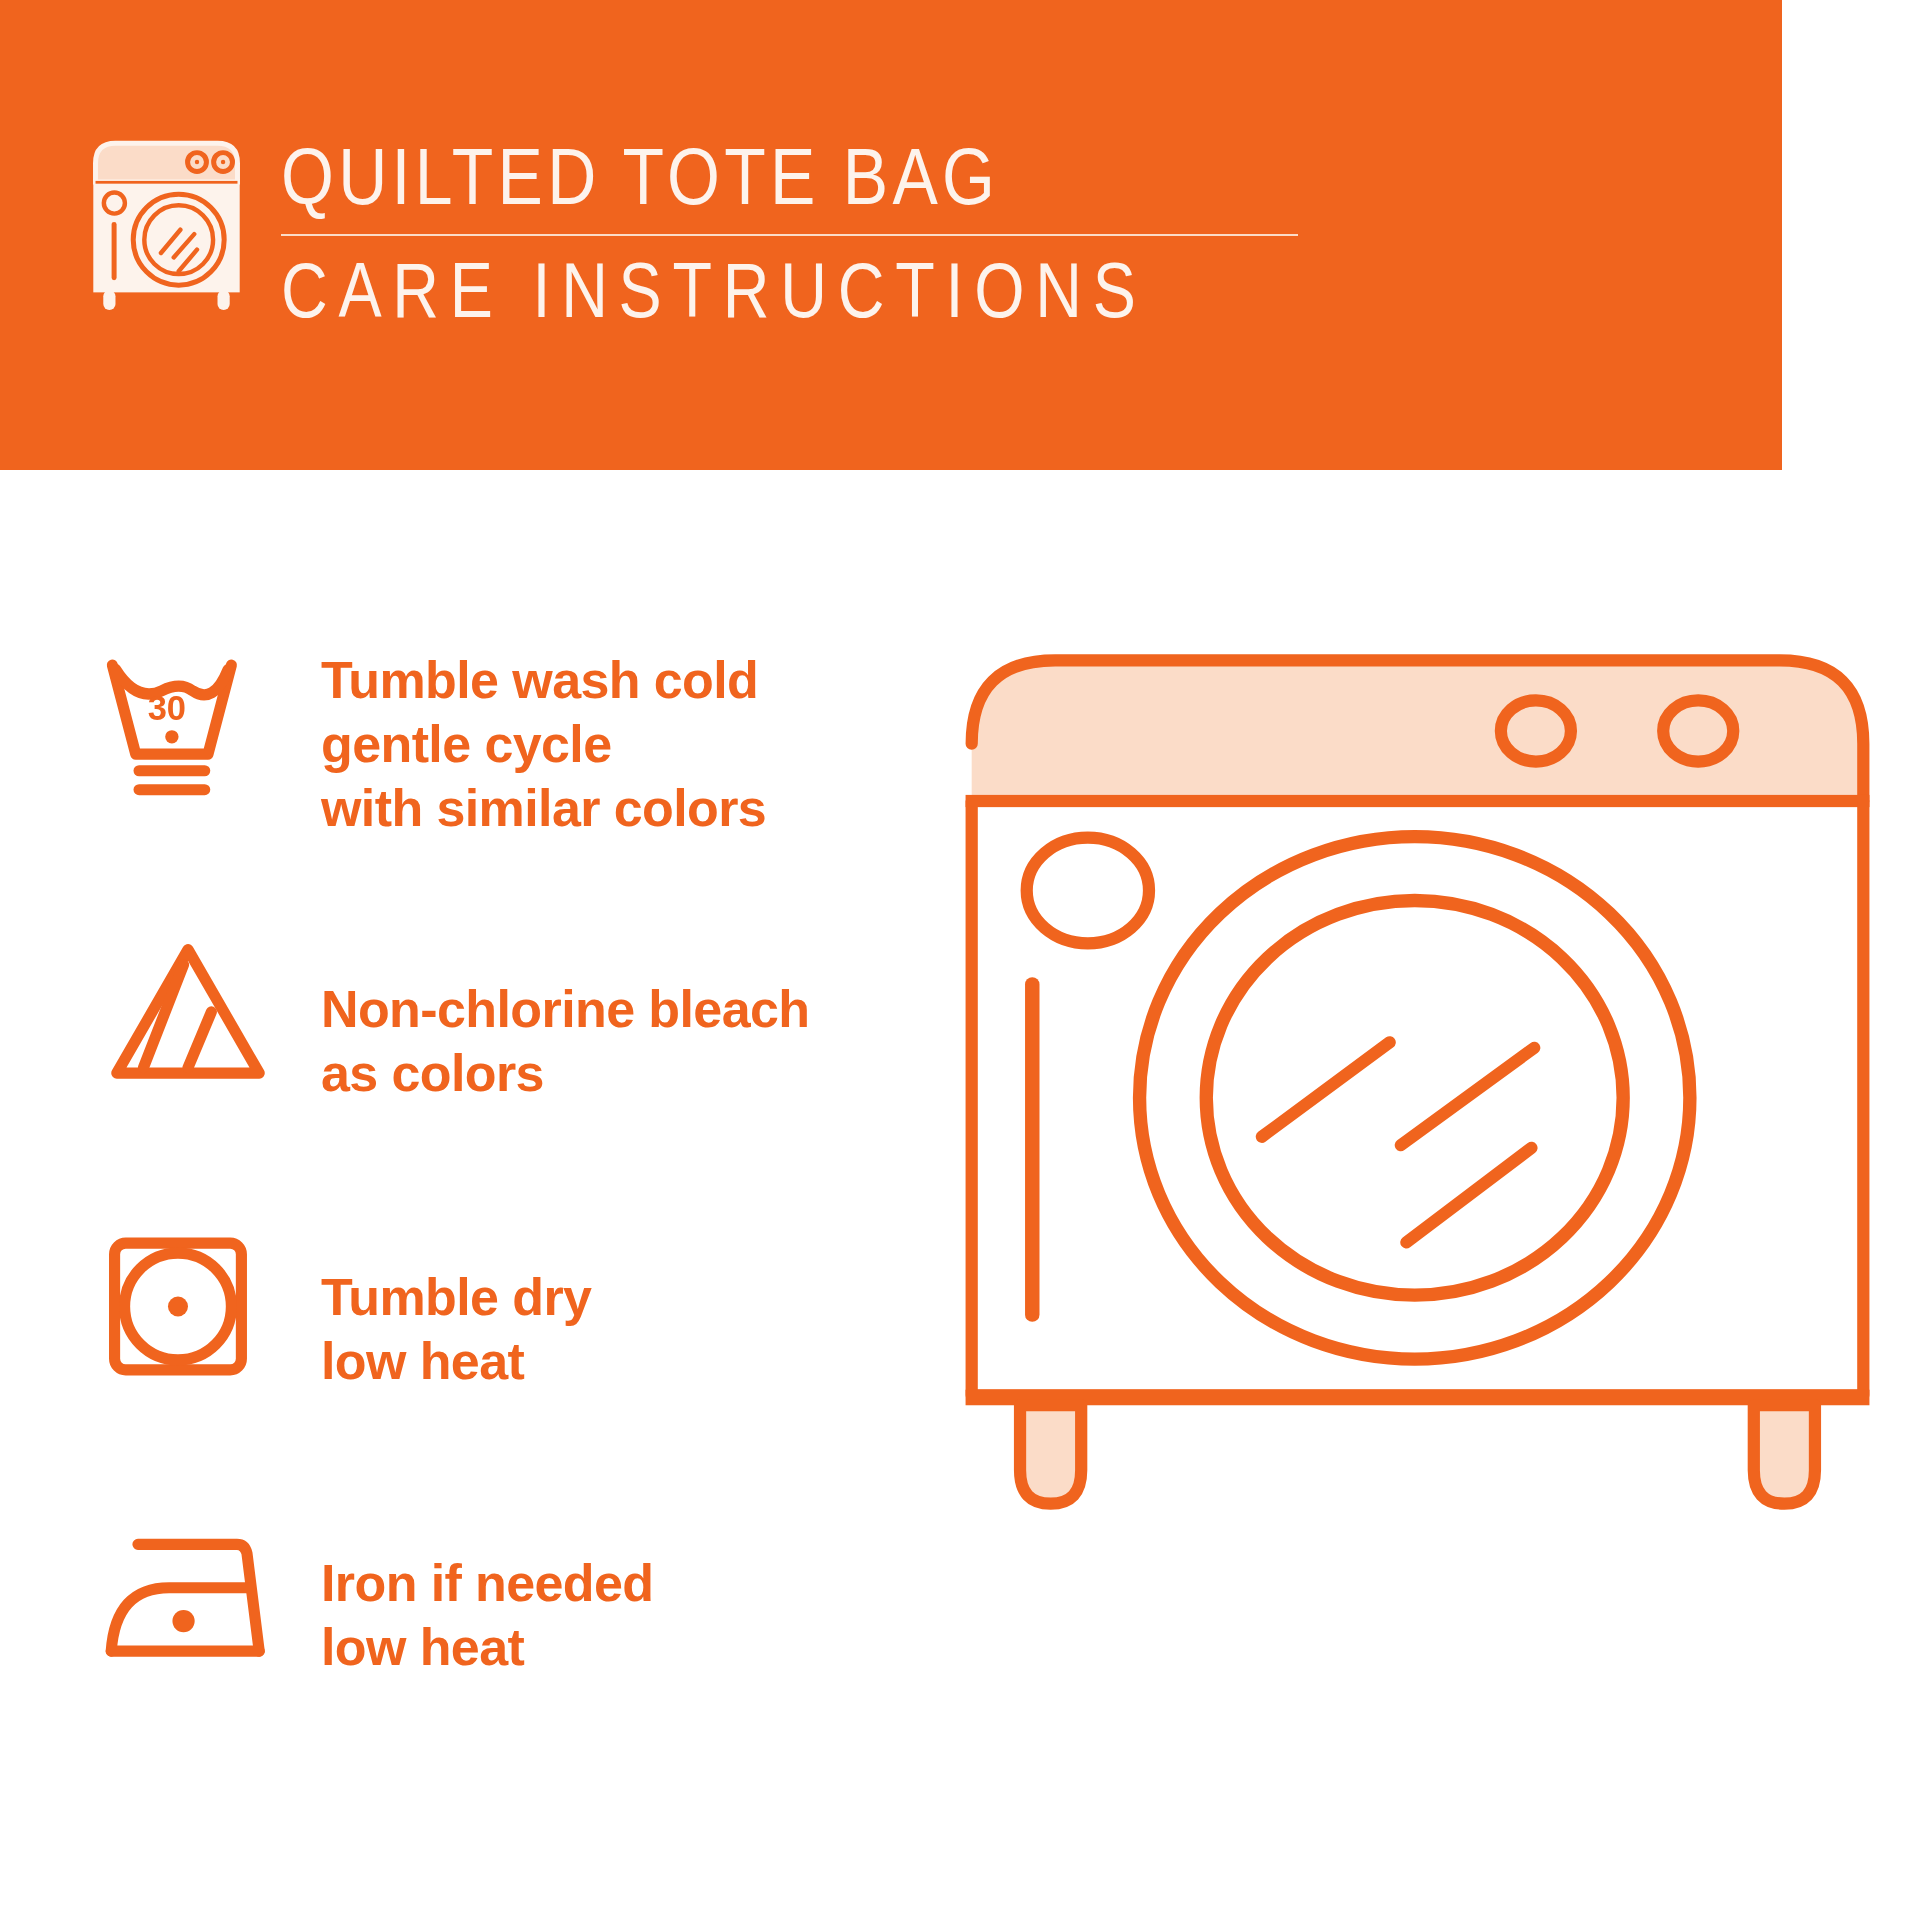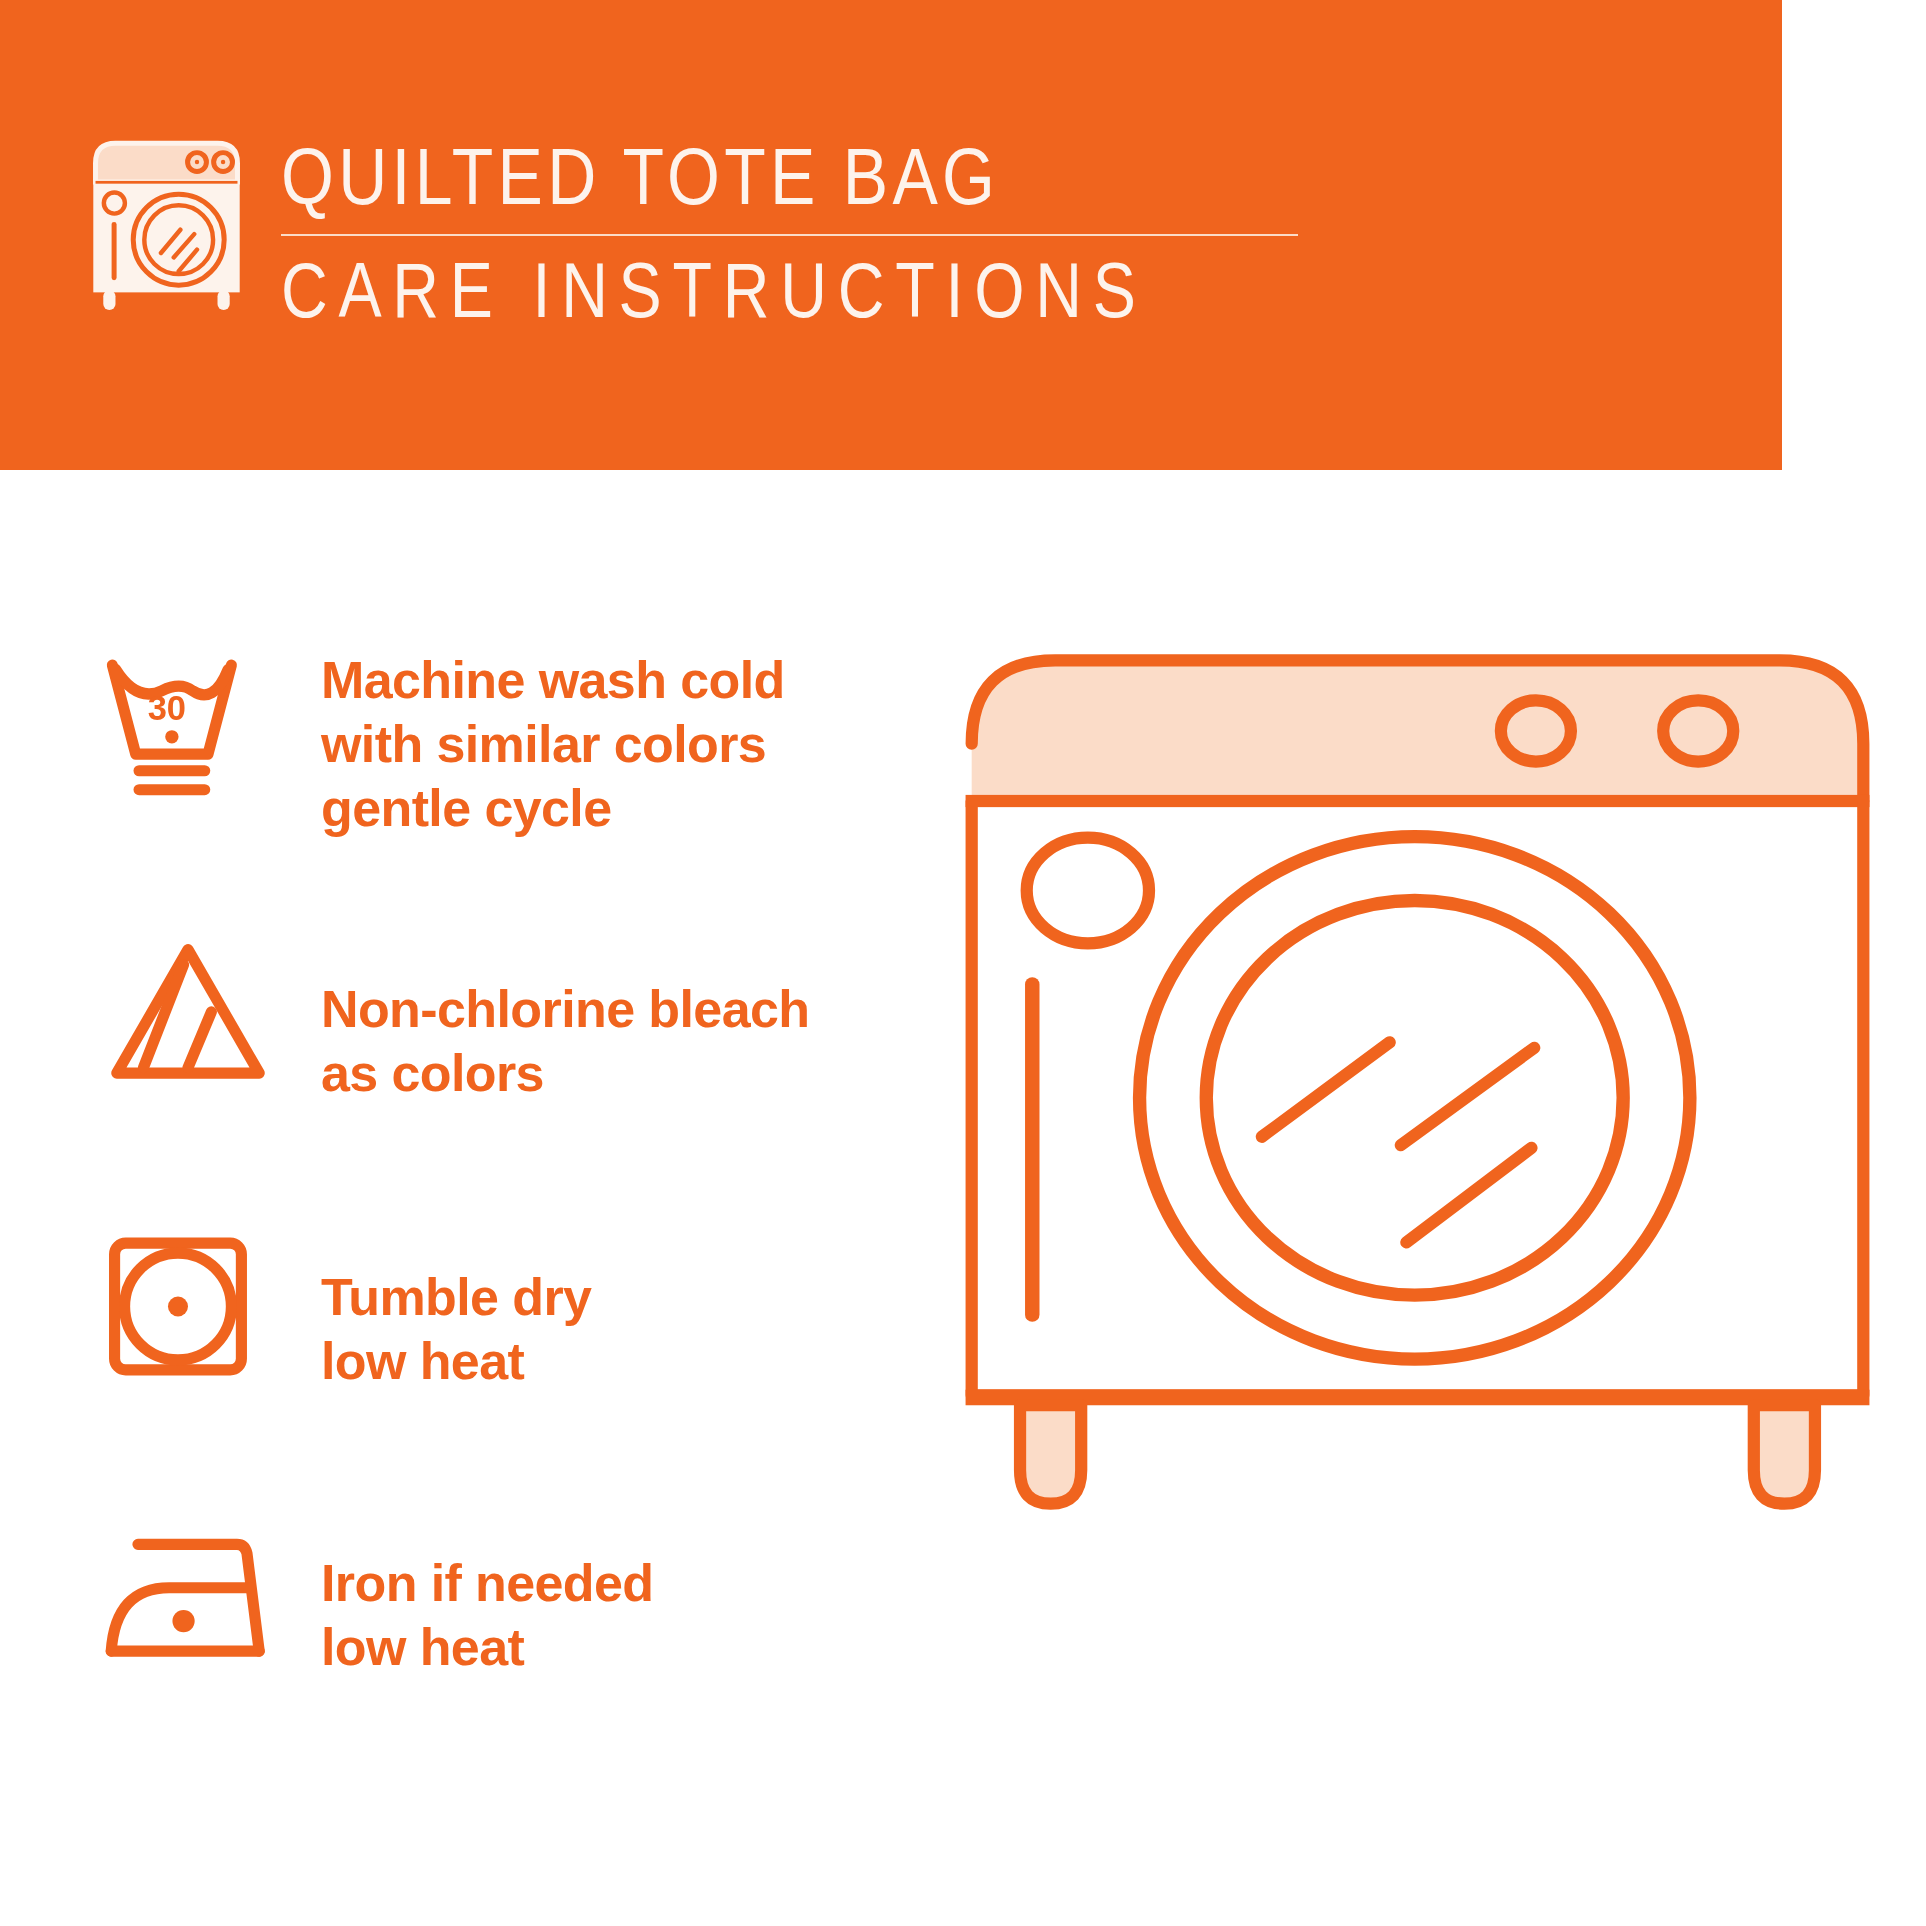--- a/index.html
+++ b/index.html
@@ -150,23 +150,23 @@
 
           <rect x="62" y="216" width="138" height="20" rx="10" fill="#F0641E"></rect>
           <rect x="62" y="250" width="138" height="20" rx="10" fill="#F0641E"></rect>
 
           <text x="122" y="135" font-family="'Liberation Sans', sans-serif" font-size="62" font-weight="700" fill="#F0641E" text-anchor="middle">30</text>
 
           <circle cx="131" cy="165" r="12" fill="#F0641E"></circle>
         </svg>
       </div>
       <div class="care-text">
-        <div>Machine wash cold</div>
+        <div>Tumble wash cold</div>
+        <div>gentle cycle</div>
         <div>with similar colors</div>
-        <div>gentle cycle</div>
       </div>
     </div>
 
     <div class="care-row r-bleach">
       <div class="care-icon">
         <svg viewBox="0 0 320 300" width="178" height="167" aria-hidden="true">
           <path d="M160 28 L288 250 L32 250 Z" fill="none" stroke="#F0641E" stroke-width="20" stroke-linejoin="round"></path>
           <line x1="152" y1="55" x2="80" y2="240" stroke="#F0641E" stroke-width="20" stroke-linecap="round"></line>
           <line x1="202" y1="140" x2="160" y2="240" stroke="#F0641E" stroke-width="20" stroke-linecap="round"></line>
         </svg>

